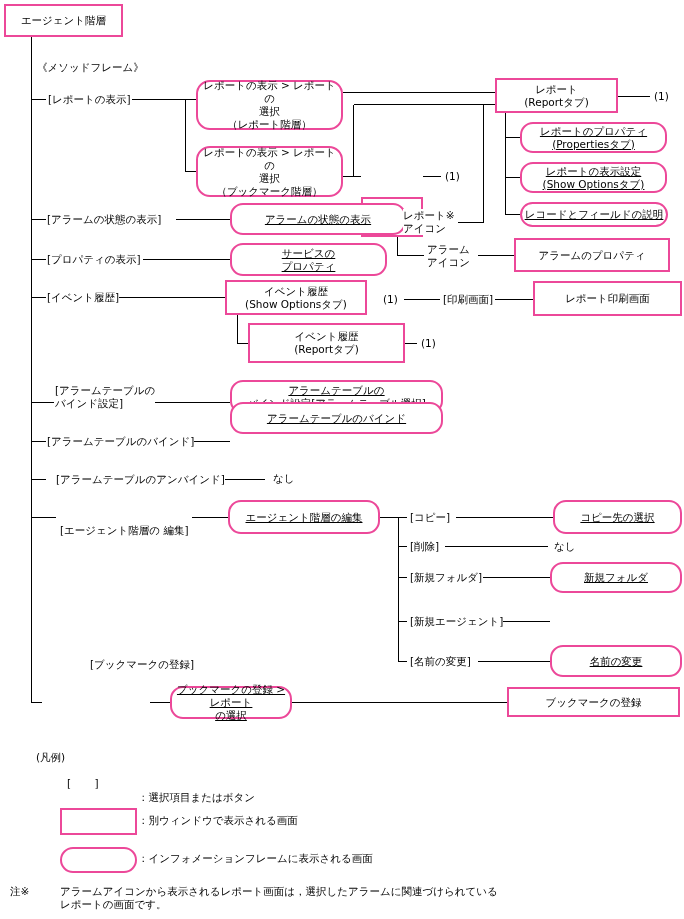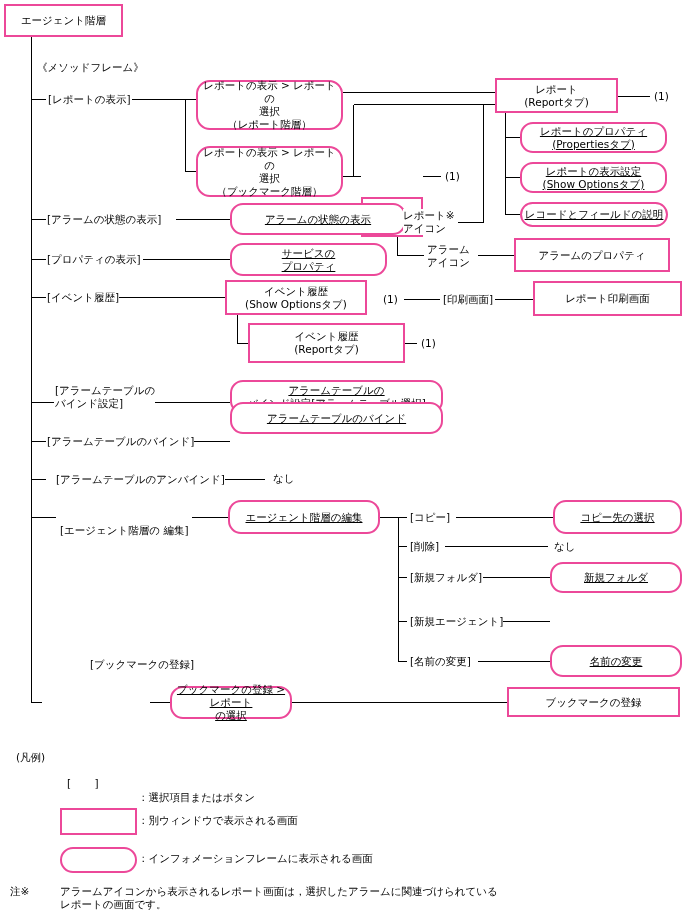--- a/index.html
+++ b/index.html
@@ -115,21 +115,21 @@
   <div class="lbl" style="left:410px;top:571px;">[新規フォルダ]</div>
   <div class="box round" style="left:550px;top:562px;width:132px;height:31px;">新規フォルダ</div>
   <div class="lbl" style="left:410px;top:615px;">[新規エージェント]</div>
   <div class="lbl" style="left:410px;top:655px;">[名前の変更]</div>
   <div class="box round" style="left:550px;top:645px;width:132px;height:32px;">名前の変更</div>
 
   <div class="box round" style="left:170px;top:686px;width:122px;height:33px;">ブックマークの登録 &gt; レポート
 の選択</div>
   <div class="box" style="left:507px;top:687px;width:173px;height:30px;">ブックマークの登録</div>
 
-  <div class="lbl" style="left:16px;top:751px;text-align:right;">(凡例)</div>
+  <div class="lbl" style="left:36px;top:751px;text-align:right;">(凡例)</div>
   <div class="lbl pre" style="left:67px;top:777px;">[       ]</div>
   <div class="lbl" style="left:138px;top:791px;">：選択項目またはボタン</div>
   <div class="box" style="left:60px;top:808px;width:77px;height:27px;"></div>
   <div class="lbl" style="left:138px;top:814px;">：別ウィンドウで表示される画面</div>
   <div class="box round" style="left:60px;top:847px;width:77px;height:26px;"></div>
   <div class="lbl" style="left:138px;top:852px;">：インフォメーションフレームに表示される画面</div>
 
   <div class="lbl" style="left:10px;top:885px;">注※</div>
   <div class="lbl" style="left:60px;top:885px;width:470px;">アラームアイコンから表示されるレポート画面は，選択したアラームに関連づけられている
 レポートの画面です。</div>

